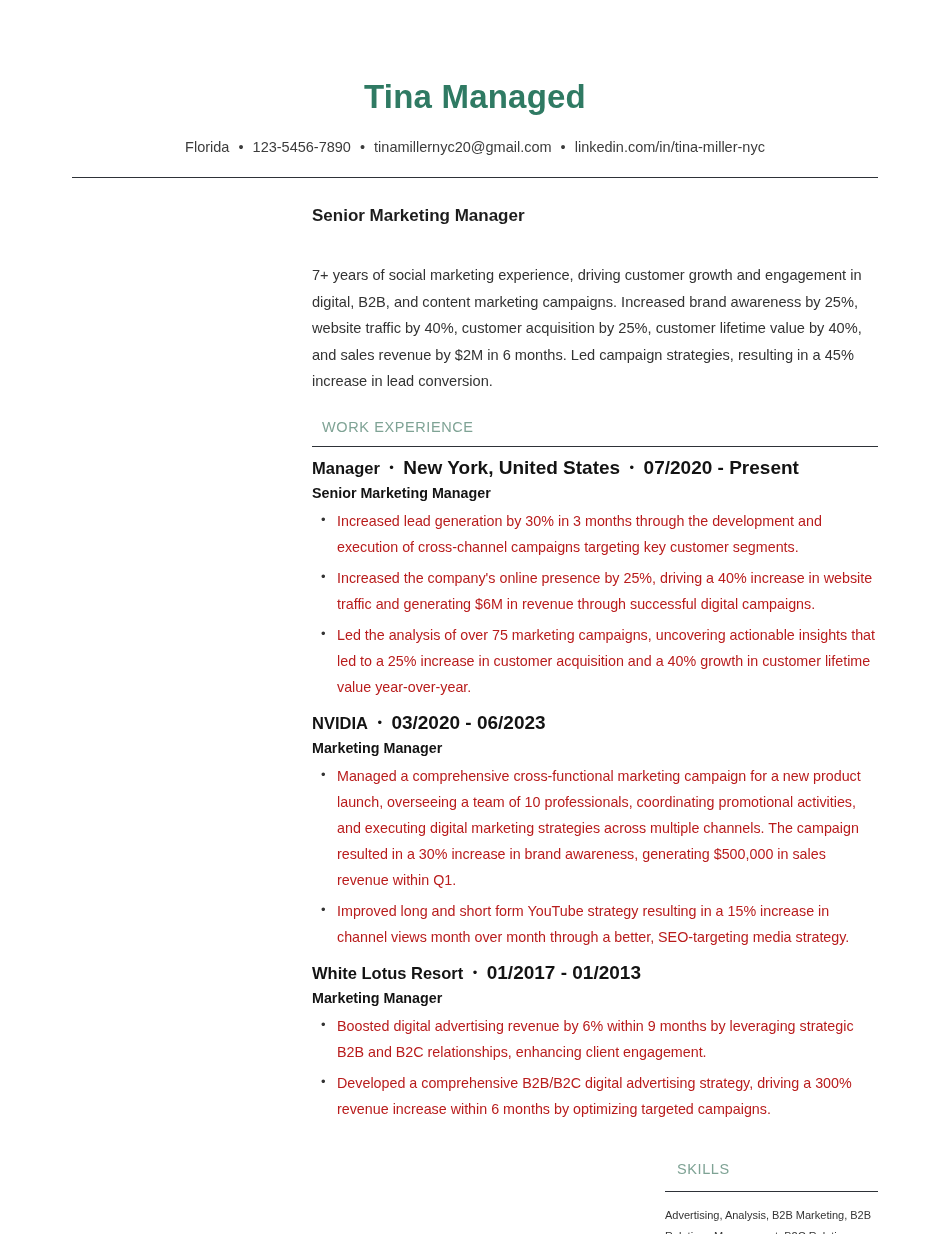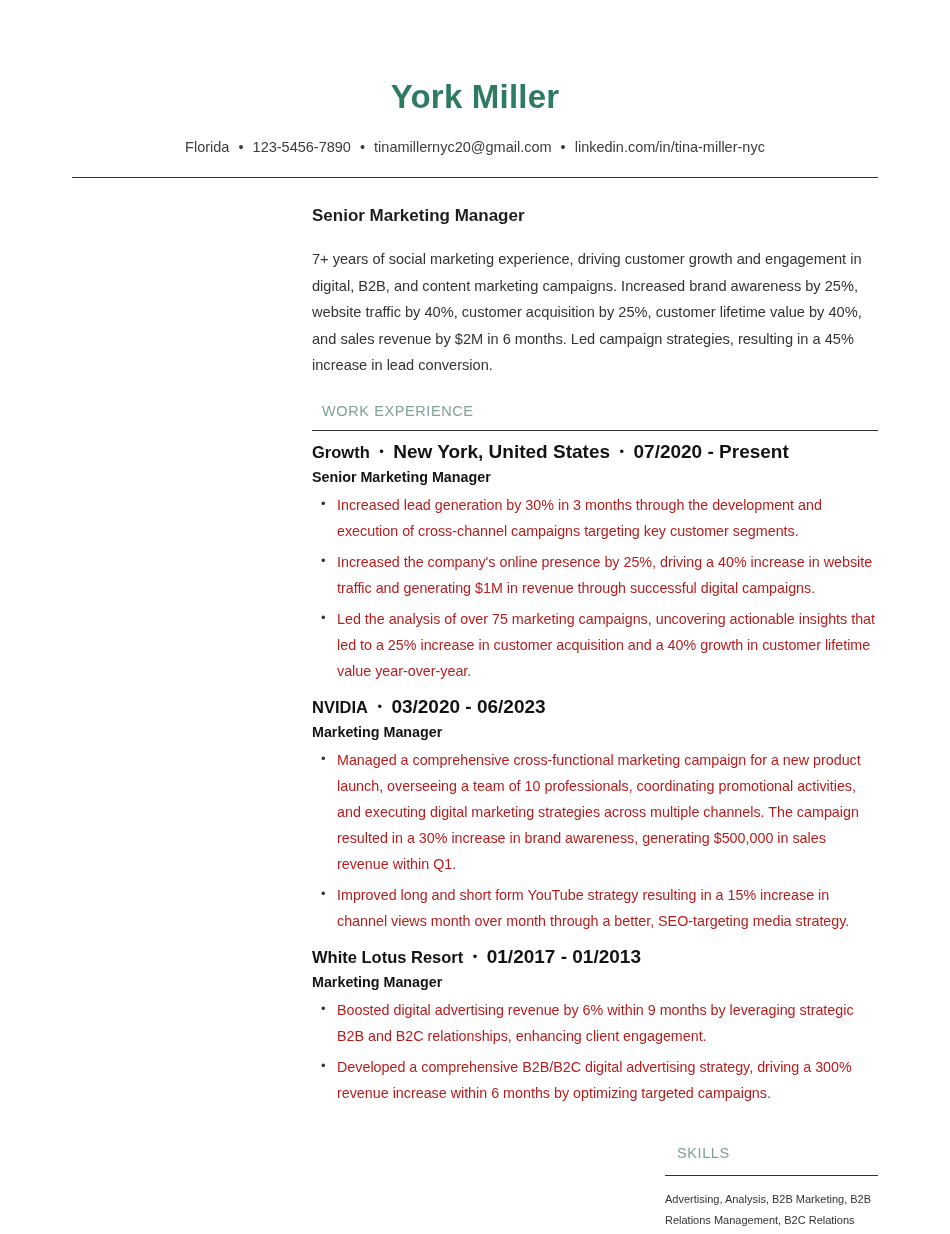--- a/index.html
+++ b/index.html
@@ -77,21 +77,21 @@
 
   
   .headline {
     font-size: 17px;
     font-weight: bold;
     color: #1d1d1d;
     margin: 0;
     line-height: 1.2;
   }
   .summary {
-    margin-top: 20px;
+    margin-top: 36px;
     font-size: 14.6px;
     line-height: 1.82;
     color: #333333;
   }
 
   .section {
     margin-top: 24px;
   }
   .section-title {
     font-size: 14.5px;
@@ -182,21 +182,21 @@
     line-height: 1.9;
     color: #333333;
   }
 </style>
 </head>
 <body>
 
 <div class="page">
 
   <div class="header">
-    <h1 class="name">York Miller</h1>
+    <h1 class="name">Tina Managed</h1>
     <div class="contact">
       <span>Florida</span>
       <span class="sep">•</span>
       <span>123-5456-7890</span>
       <span class="sep">•</span>
       <span>tinamillernyc20@gmail.com</span>
       <span class="sep">•</span>
       <span>linkedin.com/in/tina-miller-nyc</span>
     </div>
     <div class="rule header-rule"></div>
@@ -208,30 +208,30 @@
 
       <h2 class="headline">Senior Marketing Manager</h2>
       <p class="summary">7+ years of social marketing experience, driving customer growth and engagement in digital, B2B, and content marketing campaigns. Increased brand awareness by 25%, website traffic by 40%, customer acquisition by 25%, customer lifetime value by 40%, and sales revenue by $2M in 6 months. Led campaign strategies, resulting in a 45% increase in lead conversion.</p>
 
       <div class="section">
         <h3 class="section-title">WORK EXPERIENCE</h3>
         <div class="rule section-rule"></div>
 
         <div class="job">
           <div class="job-line">
-            <span class="company">Growth</span>
+            <span class="company">Manager</span>
             <span class="job-dot">•</span>
             <span class="job-meta">New York, United States</span>
             <span class="job-dot">•</span>
             <span class="job-meta">07/2020 - Present</span>
           </div>
           <div class="job-role">Senior Marketing Manager</div>
           <ul class="bullets">
             <li>Increased lead generation by 30% in 3 months through the development and execution of cross-channel campaigns targeting key customer segments.</li>
-            <li>Increased the company's online presence by 25%, driving a 40% increase in website traffic and generating $1M in revenue through successful digital campaigns.</li>
+            <li>Increased the company's online presence by 25%, driving a 40% increase in website traffic and generating $6M in revenue through successful digital campaigns.</li>
             <li>Led the analysis of over 75 marketing campaigns, uncovering actionable insights that led to a 25% increase in customer acquisition and a 40% growth in customer lifetime value year-over-year.</li>
           </ul>
         </div>
 
         <div class="job">
           <div class="job-line">
             <span class="company">NVIDIA</span>
             <span class="job-dot">•</span>
             <span class="job-meta">03/2020 - 06/2023</span>
           </div>

